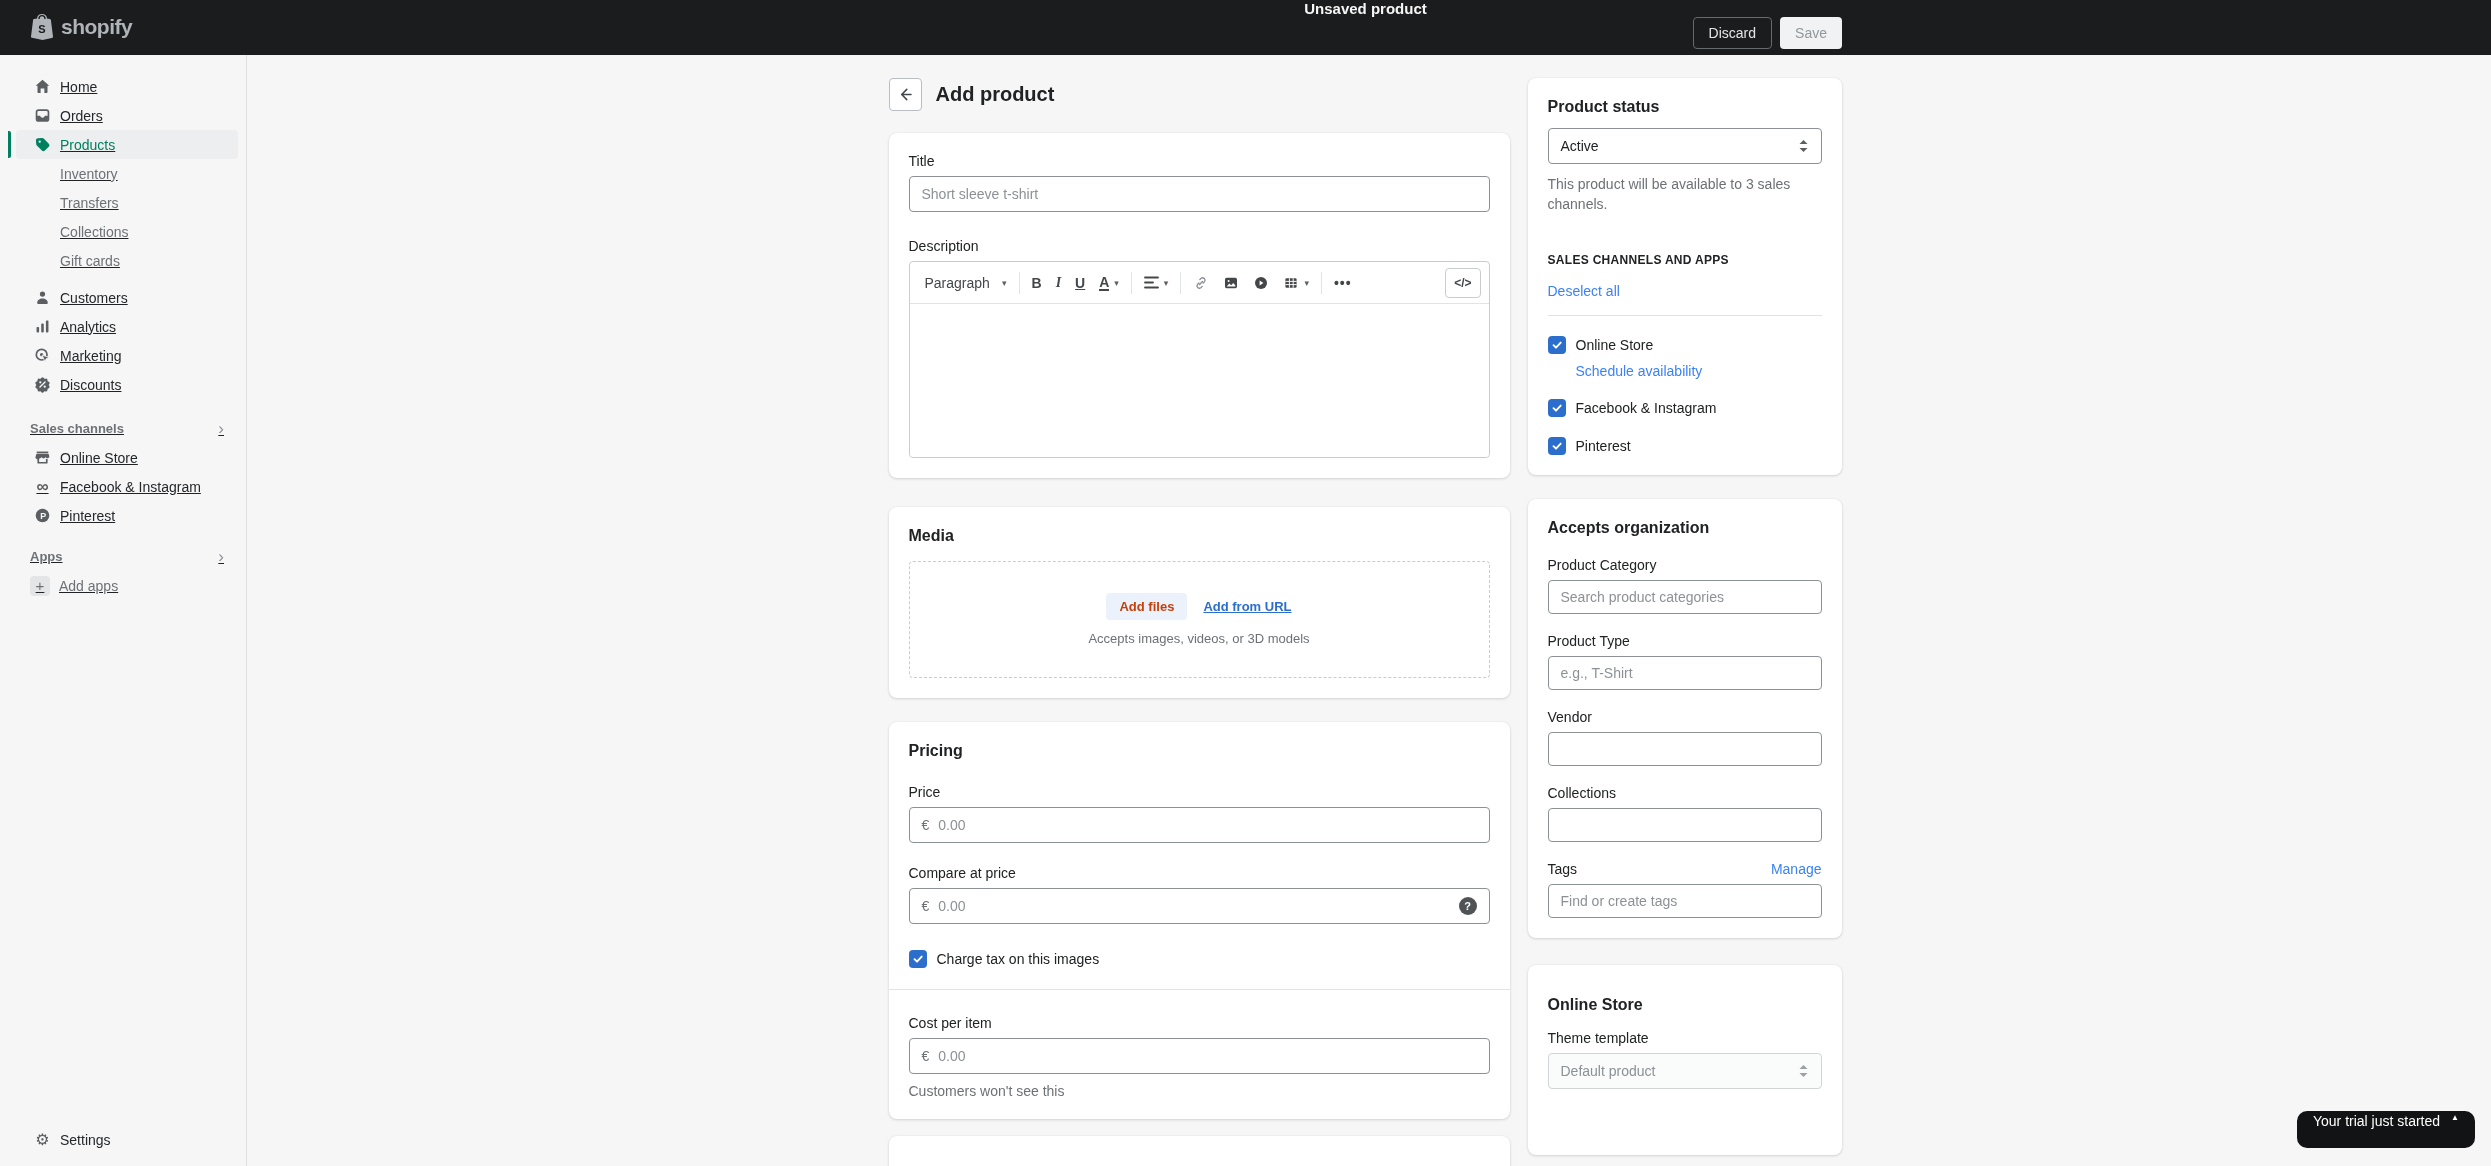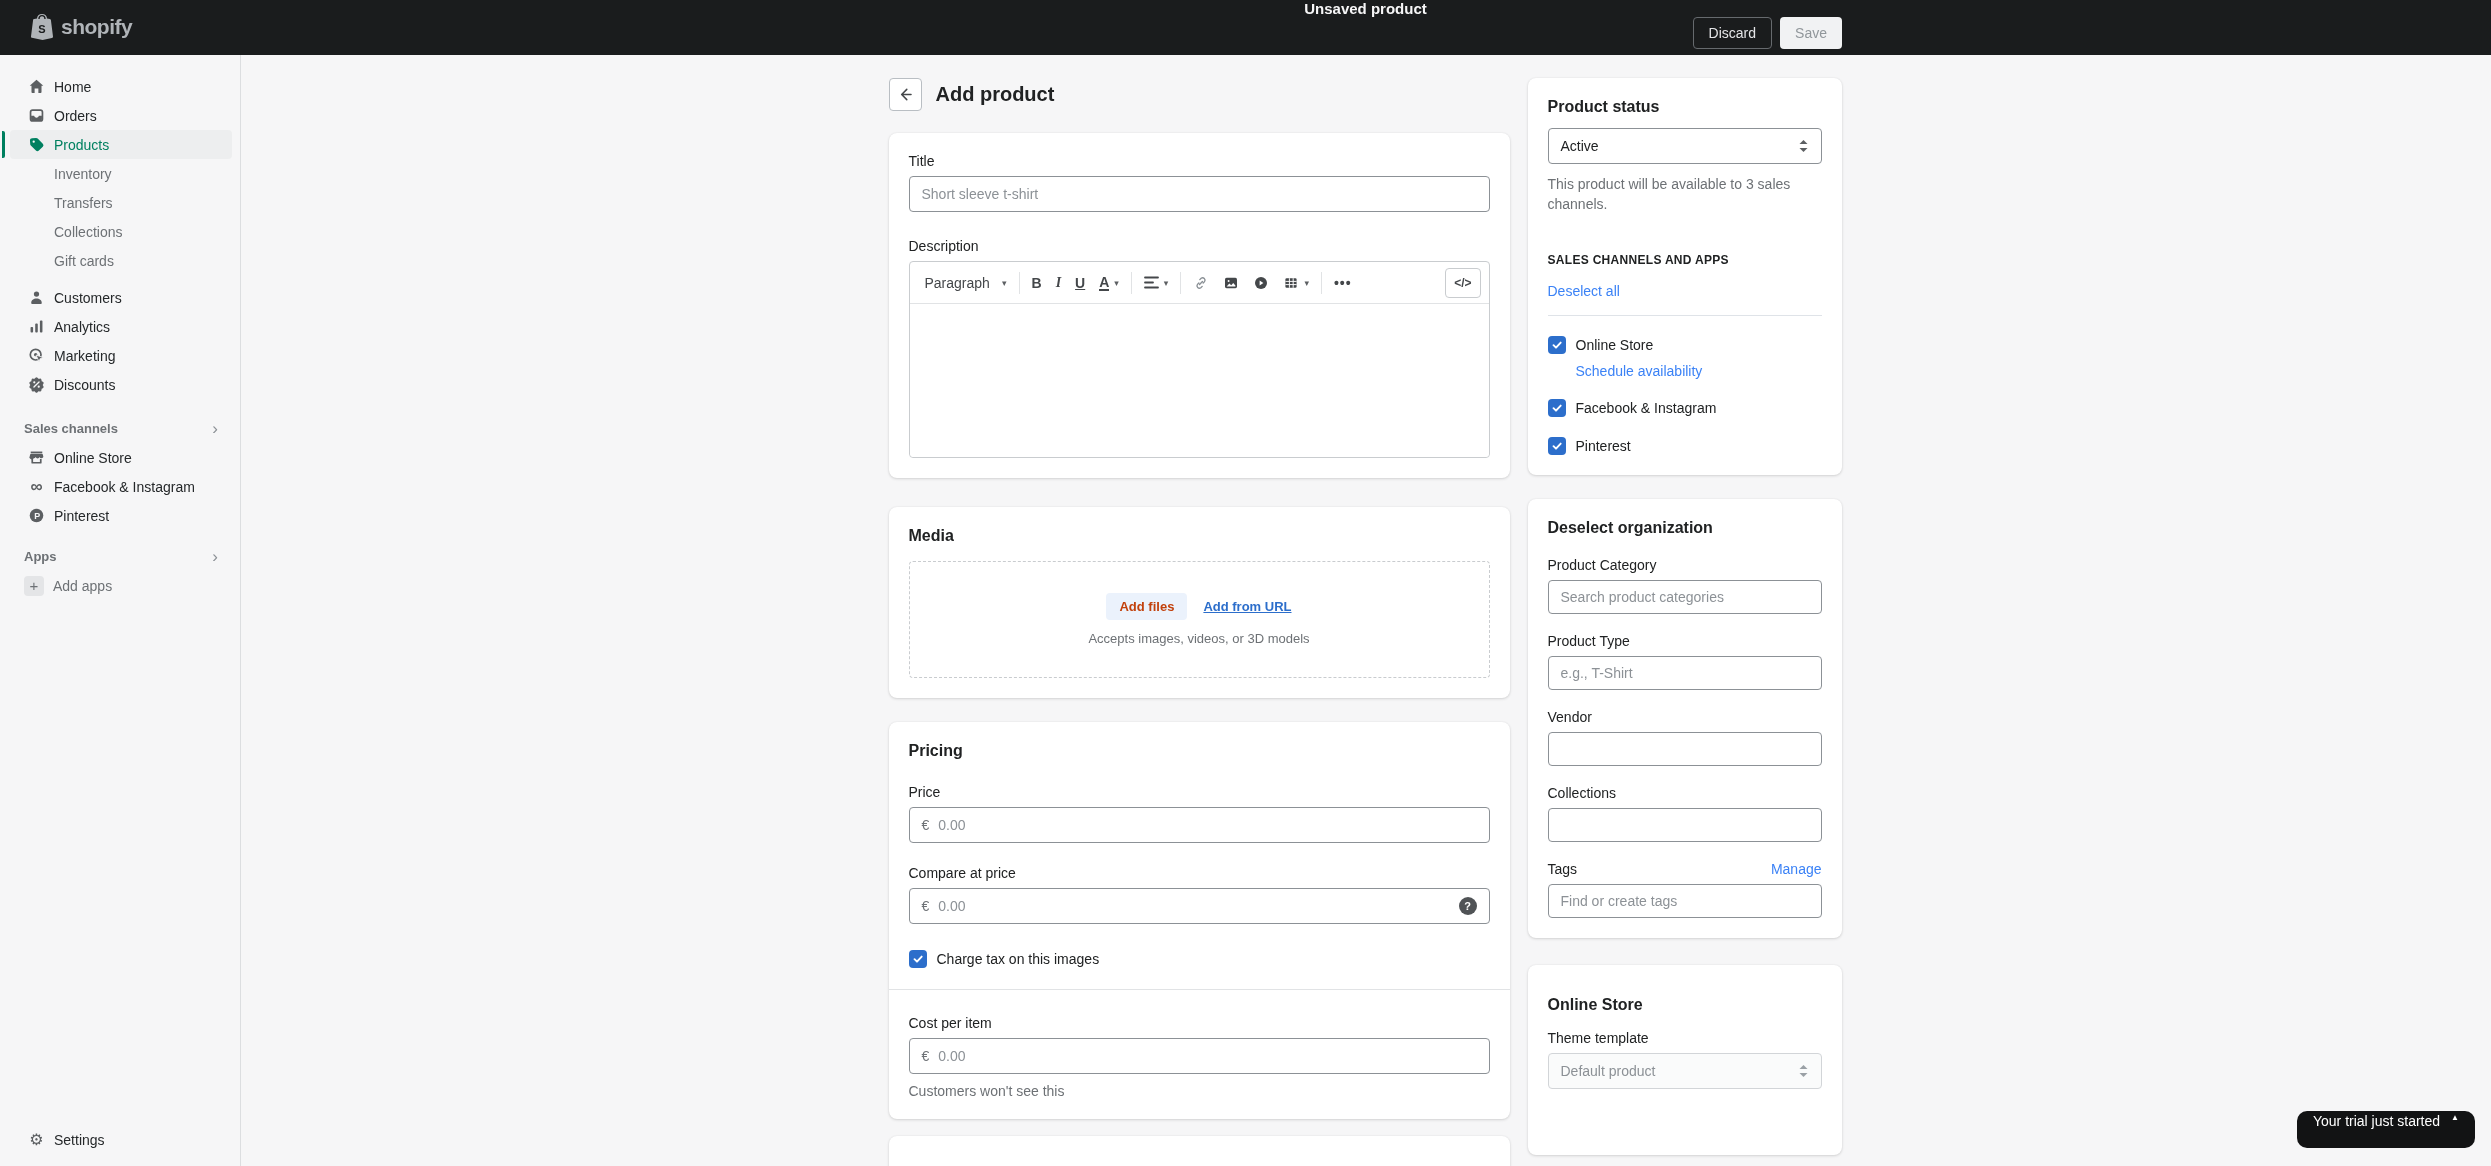--- a/index.html
+++ b/index.html
@@ -12,21 +12,21 @@
   
   .topbar { position:absolute; top:0; left:0; right:0; height:55px; background:#1a1c1d; z-index:20; }
   .logo { position:absolute; left:30px; top:13px; display:flex; align-items:center; gap:7px; }
   .logo-word { color:#b0b4b8; font-weight:700; font-size:21px; letter-spacing:-0.5px; }
   .ctxbar { position:absolute; left:889px; width:953px; top:0; height:71px; display:flex; align-items:center;flex-direction:column; }
   .ctx-title { color:#f6f6f7; font-weight:700; font-size:15px; }
   .ctx-actions { margin-left:auto; display:flex; gap:8px; }
   .btn-discard { height:32px; padding:0 15px; border:1px solid #666a6e; border-radius:4px; background:transparent; color:#e4e5e7; font-size:14px; font-family:inherit; cursor:pointer; }
   .btn-save { height:32px; padding:0 15px; border:none; border-radius:4px; background:#f1f2f3; color:#91979b; font-size:14px; font-family:inherit; }
   
-  .sidebar { position:absolute; top:55px; left:2px; bottom:0; width:239px; background:#f6f6f7; border-right:1px solid #dcdee0; }
+  .sidebar { position:absolute; top:55px; left:8px; bottom:0; width:239px; background:#f6f6f7; border-right:1px solid #dcdee0;text-decoration:underline; }
   .nav { padding:17px 8px 0 8px; }
   .nav-row { position:relative; height:29px; display:flex; align-items:center; padding-left:18px; border-radius:4px; cursor:pointer; color:#25282a; font-weight:500;}
   .nav-row .nicon { width:17px; display:flex; justify-content:center; margin-right:9px; flex:none; }
   .nav-row.selected { background:#edeeef; color:#008060; }
   .nav-row.selected::before { content:""; position:absolute; left:-8px; top:1px; bottom:1px; width:3px; background:#008060; border-radius:0 2px 2px 0; }
   .nav-sub { height:29px; display:flex; align-items:center; padding-left:44px; color:#6d7175; border-radius:4px; cursor:pointer; }
   .nav-gap8 { height:8px; } .nav-gap15 { height:15px; } .nav-gap12 { height:12px; }
   .nav-header { height:29px; display:flex; align-items:center; padding:0 14px; color:#6d7175; font-weight:700; font-size:13px; cursor:pointer; }
   .nav-header .chev { margin-left:auto; color:#8c9196; font-size:17px; font-weight:400; }
   .addapps-plus { width:20px; height:20px; background:#e4e5e7; border-radius:4px; color:#6d7175; display:flex; align-items:center; justify-content:center; font-size:15px; margin-right:9px; flex:none; }
@@ -395,21 +395,21 @@
           <span class="cbx">
             <svg width="12" height="12" viewBox="0 0 12 12">
                 <path d="M2.5 6.2 5 8.7 9.7 3.6" fill="none" stroke="#fff" stroke-width="1.9" stroke-linecap="round" stroke-linejoin="round"></path>
               </svg>
           </span>
           <span>Pinterest</span>
         </div>
       </div>
 
       <div class="card mb-card27">
-        <h2 style="margin-bottom:20px;">Deselect organization</h2>
+        <h2 style="margin-bottom:20px;">Accepts organization</h2>
         <div>
           <label class="field-label">Product Category</label>
           <input class="tinput h34" type="text" placeholder="Search product categories" style="">
         </div>
         <div class="org-field">
           <label class="field-label">Product Type</label>
           <input class="tinput h34" type="text" placeholder="e.g., T-Shirt" style="">
         </div>
         <div class="org-field">
           <label class="field-label">Vendor</label>

